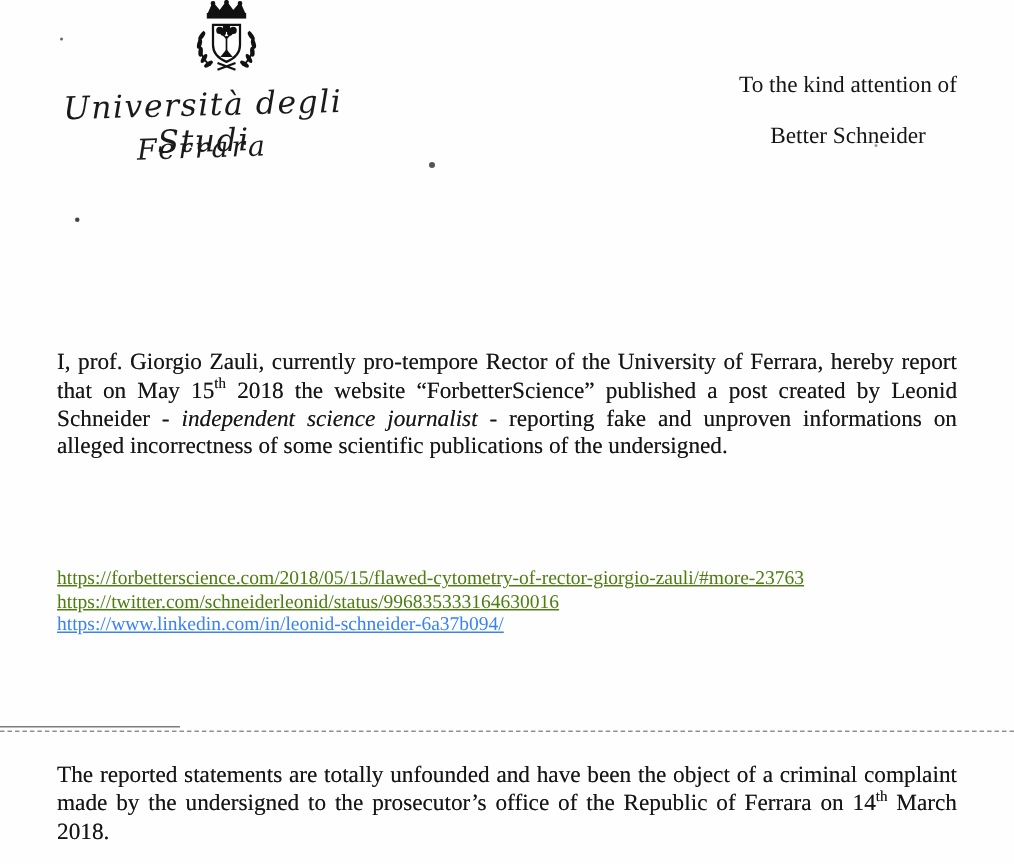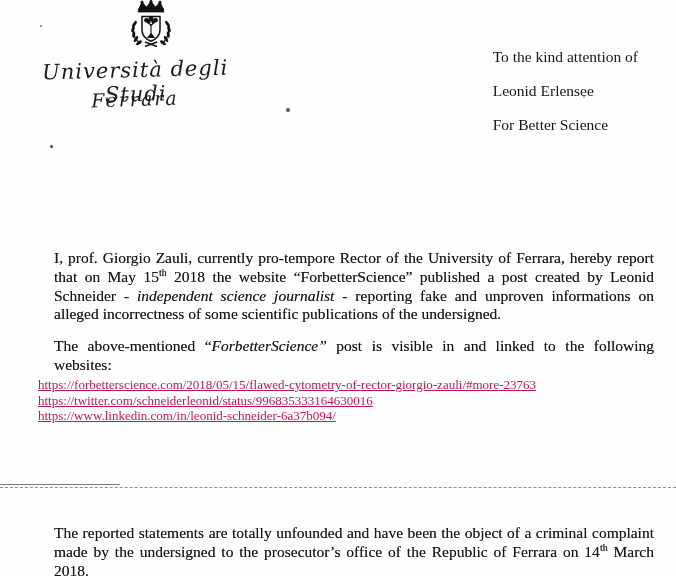--- a/index.html
+++ b/index.html
@@ -30,52 +30,52 @@
     font-family: "DejaVu Serif", serif;
     font-style: italic;
     font-size: 19px;
     letter-spacing: 2px;
     color: #1a1a1a;
     transform: rotate(-2deg);
   }
   
   .recipient {
     position: absolute; top: 40px; right: 38px;
-    text-align: left;
+    text-align: center;
     font-size: 15.5px;
   }
   .recipient .rline { line-height: 34px; }
   
   .body {
     position: absolute; left: 38px; width: 600px;
-    margin: 16px;
+    margin: 0;
     font-size: 15.5px;
     line-height: 18.8px;
     text-align: justify;
     text-shadow: 0 0 0.4px rgba(0,0,0,0.55);
   }
   .p1 { top: 233px; }
   .p2 { top: 321px; }
   .p3 { top: 508px; }
   .body sup { font-size: 10px; vertical-align: super; line-height: 0; }
   .body em { font-style: italic; }
   
   .links {
     position: absolute; left: 38px; top: 377px; width: 606px;
     font-size: 13px;
     line-height: 15.7px;
   }
   .links a {
     display: block;
-    color: #be185d;
+    color: #4d7c0f;
     text-decoration: underline;
     word-break: break-all;
     cursor: pointer;
   }
-  .links a.faded { color: #be185d; text-decoration: underline; }
+  .links a.faded { color: #3b82f6; text-decoration: underline; }
   
   .scan-dash-1 {
     position: absolute; left: 0; top: 487px; width: 676px; height: 0;
     border-top: 1px dashed #8f8f8f;
   }
   .scan-dash-2 {
     position: absolute; left: 0; top: 484px; width: 120px; height: 0;
     border-top: 1px solid #7d7d7d;
   }
   .speck { position: absolute; background: #666; border-radius: 50%; }
@@ -131,27 +131,25 @@
         <path d="M42 62 L58 56 M42 56 L58 62" stroke="#111" stroke-width="2"></path>
       </g>
     </svg>
   </div>
 
   <div class="script-line1">Università degli Studi</div>
   <div class="script-line2">Ferrara</div>
 
   <div class="recipient">
     <div class="rline">To the kind attention of</div>
-    <div class="rline">Leonid Erlensee</div>
-    <div class="rline">For Better Science</div>
+    <div class="rline">Better Schneider</div>
   </div>
 
   <p class="body p1"><span>I, prof. Giorgio Zauli, currently pro-tempore Rector of the University of Ferrara, hereby report that on May 15</span><sup>th</sup><span> 2018 the website “ForbetterScience” published a post created by Leonid Schneider - </span><em>independent science journalist</em><span> - reporting fake and unproven informations on alleged incorrectness of some scientific publications of the undersigned.</span></p>
 
-  <p class="body p2"><span>The above-mentioned “</span><em>ForbetterScience”</em><span> post is visible in and linked to the following websites:</span></p>
 
   <div class="links">
     <a>https://forbetterscience.com/2018/05/15/flawed-cytometry-of-rector-giorgio-zauli/#more-23763</a>
     <a>https://twitter.com/schneiderleonid/status/996835333164630016</a>
     <a class="faded">https://www.linkedin.com/in/leonid-schneider-6a37b094/</a>
   </div>
 
   <p class="body p3"><span>The reported statements are totally unfounded and have been the object of a criminal complaint made by the undersigned to the prosecutor’s office of the Republic of Ferrara on 14</span><sup>th</sup><span> March 2018.</span></p>
 
   <div class="scan-dash-1"></div>

